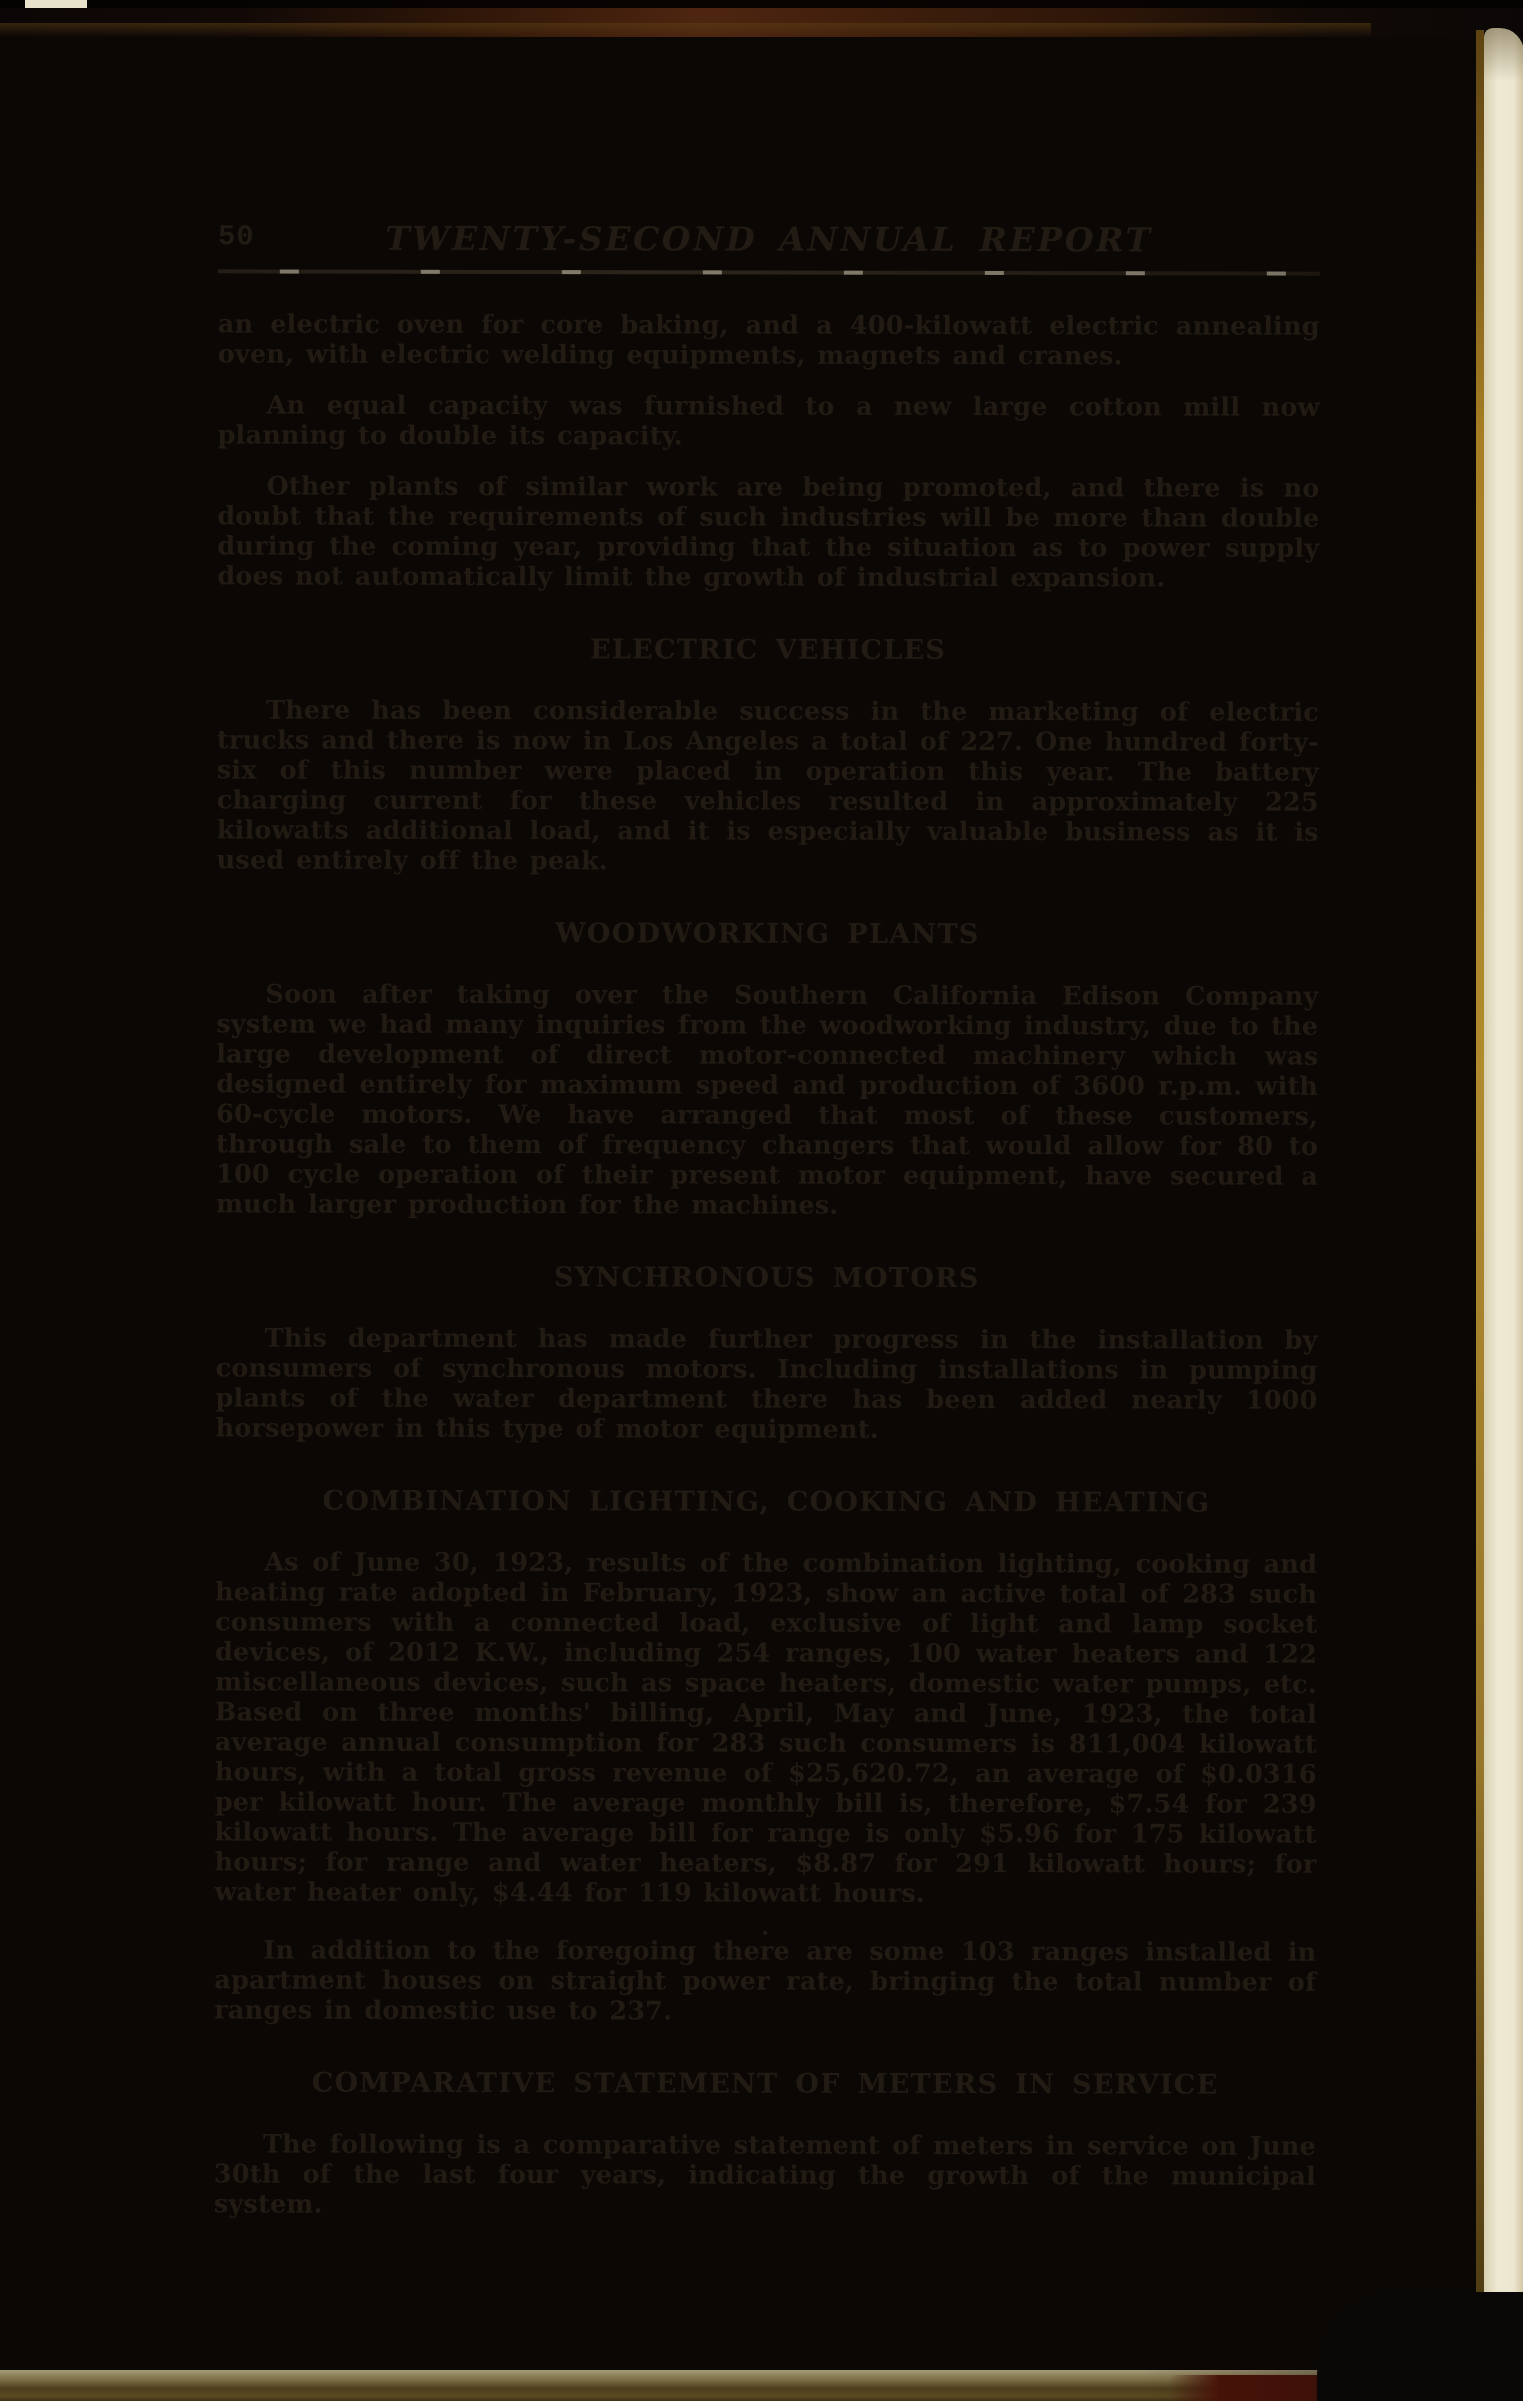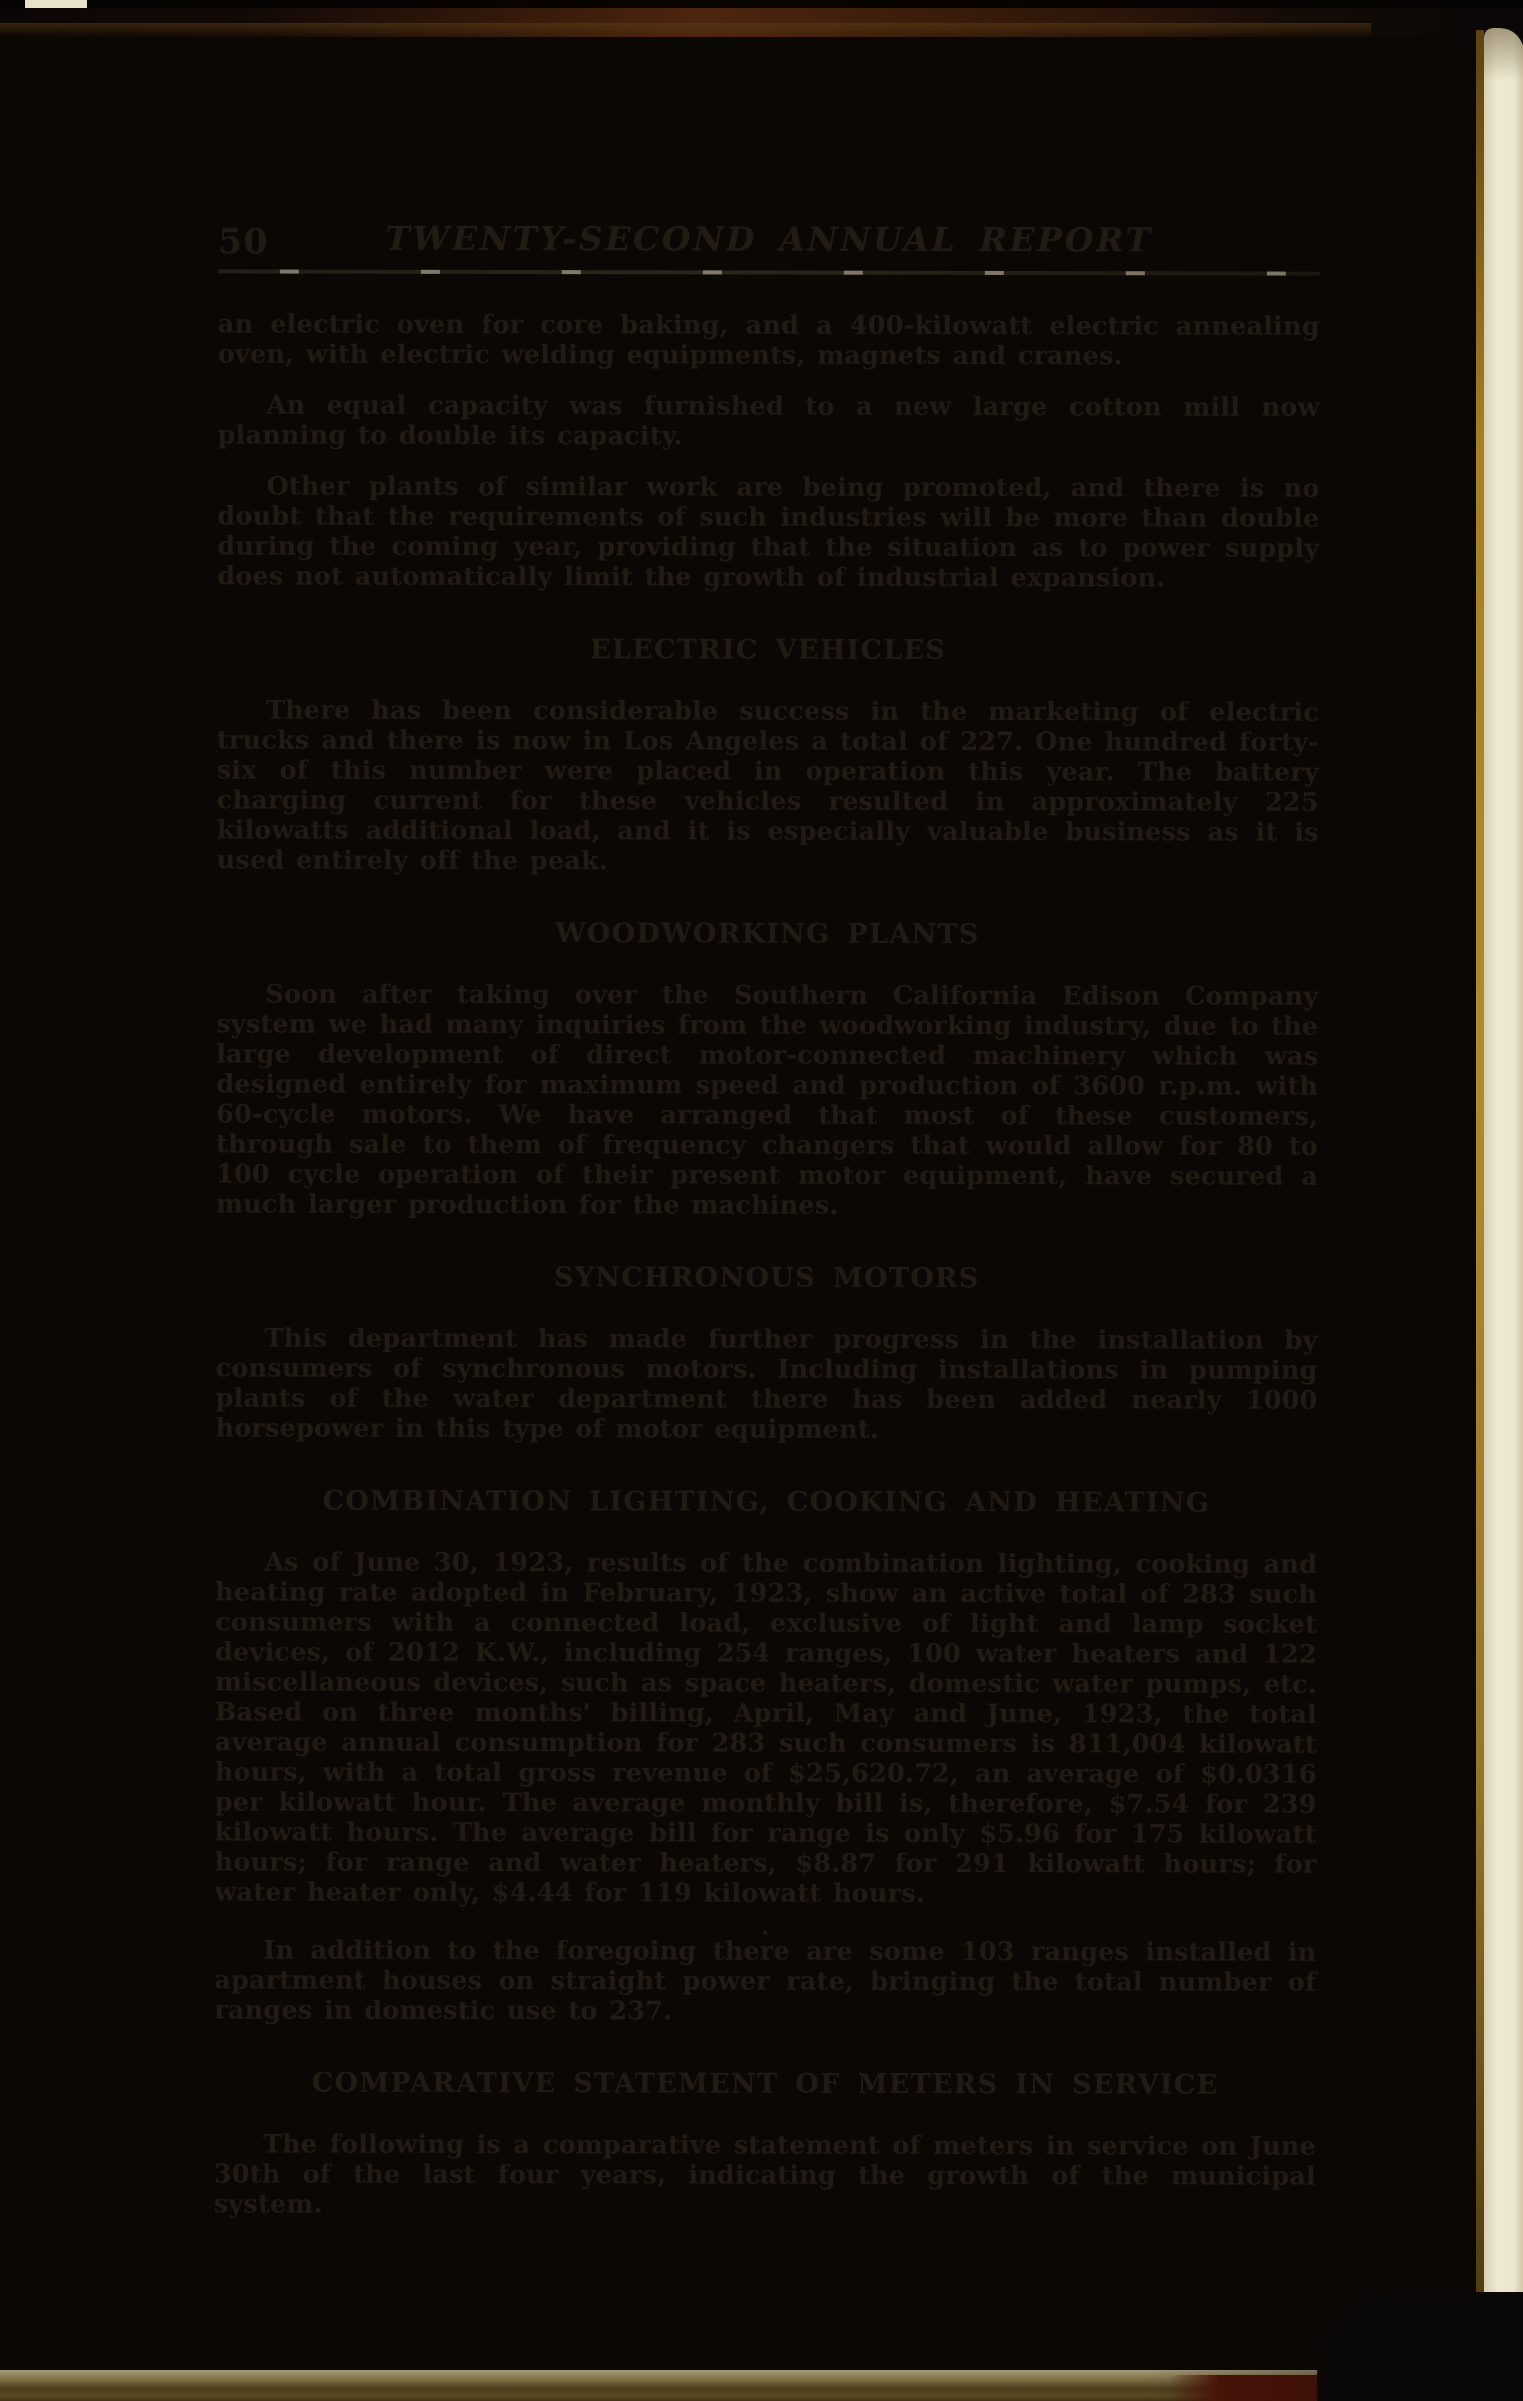--- a/index.html
+++ b/index.html
@@ -44,21 +44,21 @@
     width:100%;height:100%;
     padding:195px 162px 0 213px;
     transform:rotate(.12deg);
     transform-origin:35px 176px;
     color:#221b14;
   }
   
   .hdr{position:relative;height:40px;}
   .pagenum{
     position:absolute;left:0;top:1.8px;
-    font-size:35px;font-weight:700;letter-spacing:0.9px;
+    font-size:29px;font-weight:700;letter-spacing:0.9px;font-family:Liberation Mono, monospace;
   }
   .running-title{
     display:block;text-align:center;
     font-size:33px;font-weight:700;font-style:italic;
     letter-spacing:2.6px;word-spacing:8px;
     text-shadow:0.4px 0.6px 0.5px rgba(30,22,12,.4);
   }
   .rule{
     height:4.4px;margin-top:10.5px;
     background:

